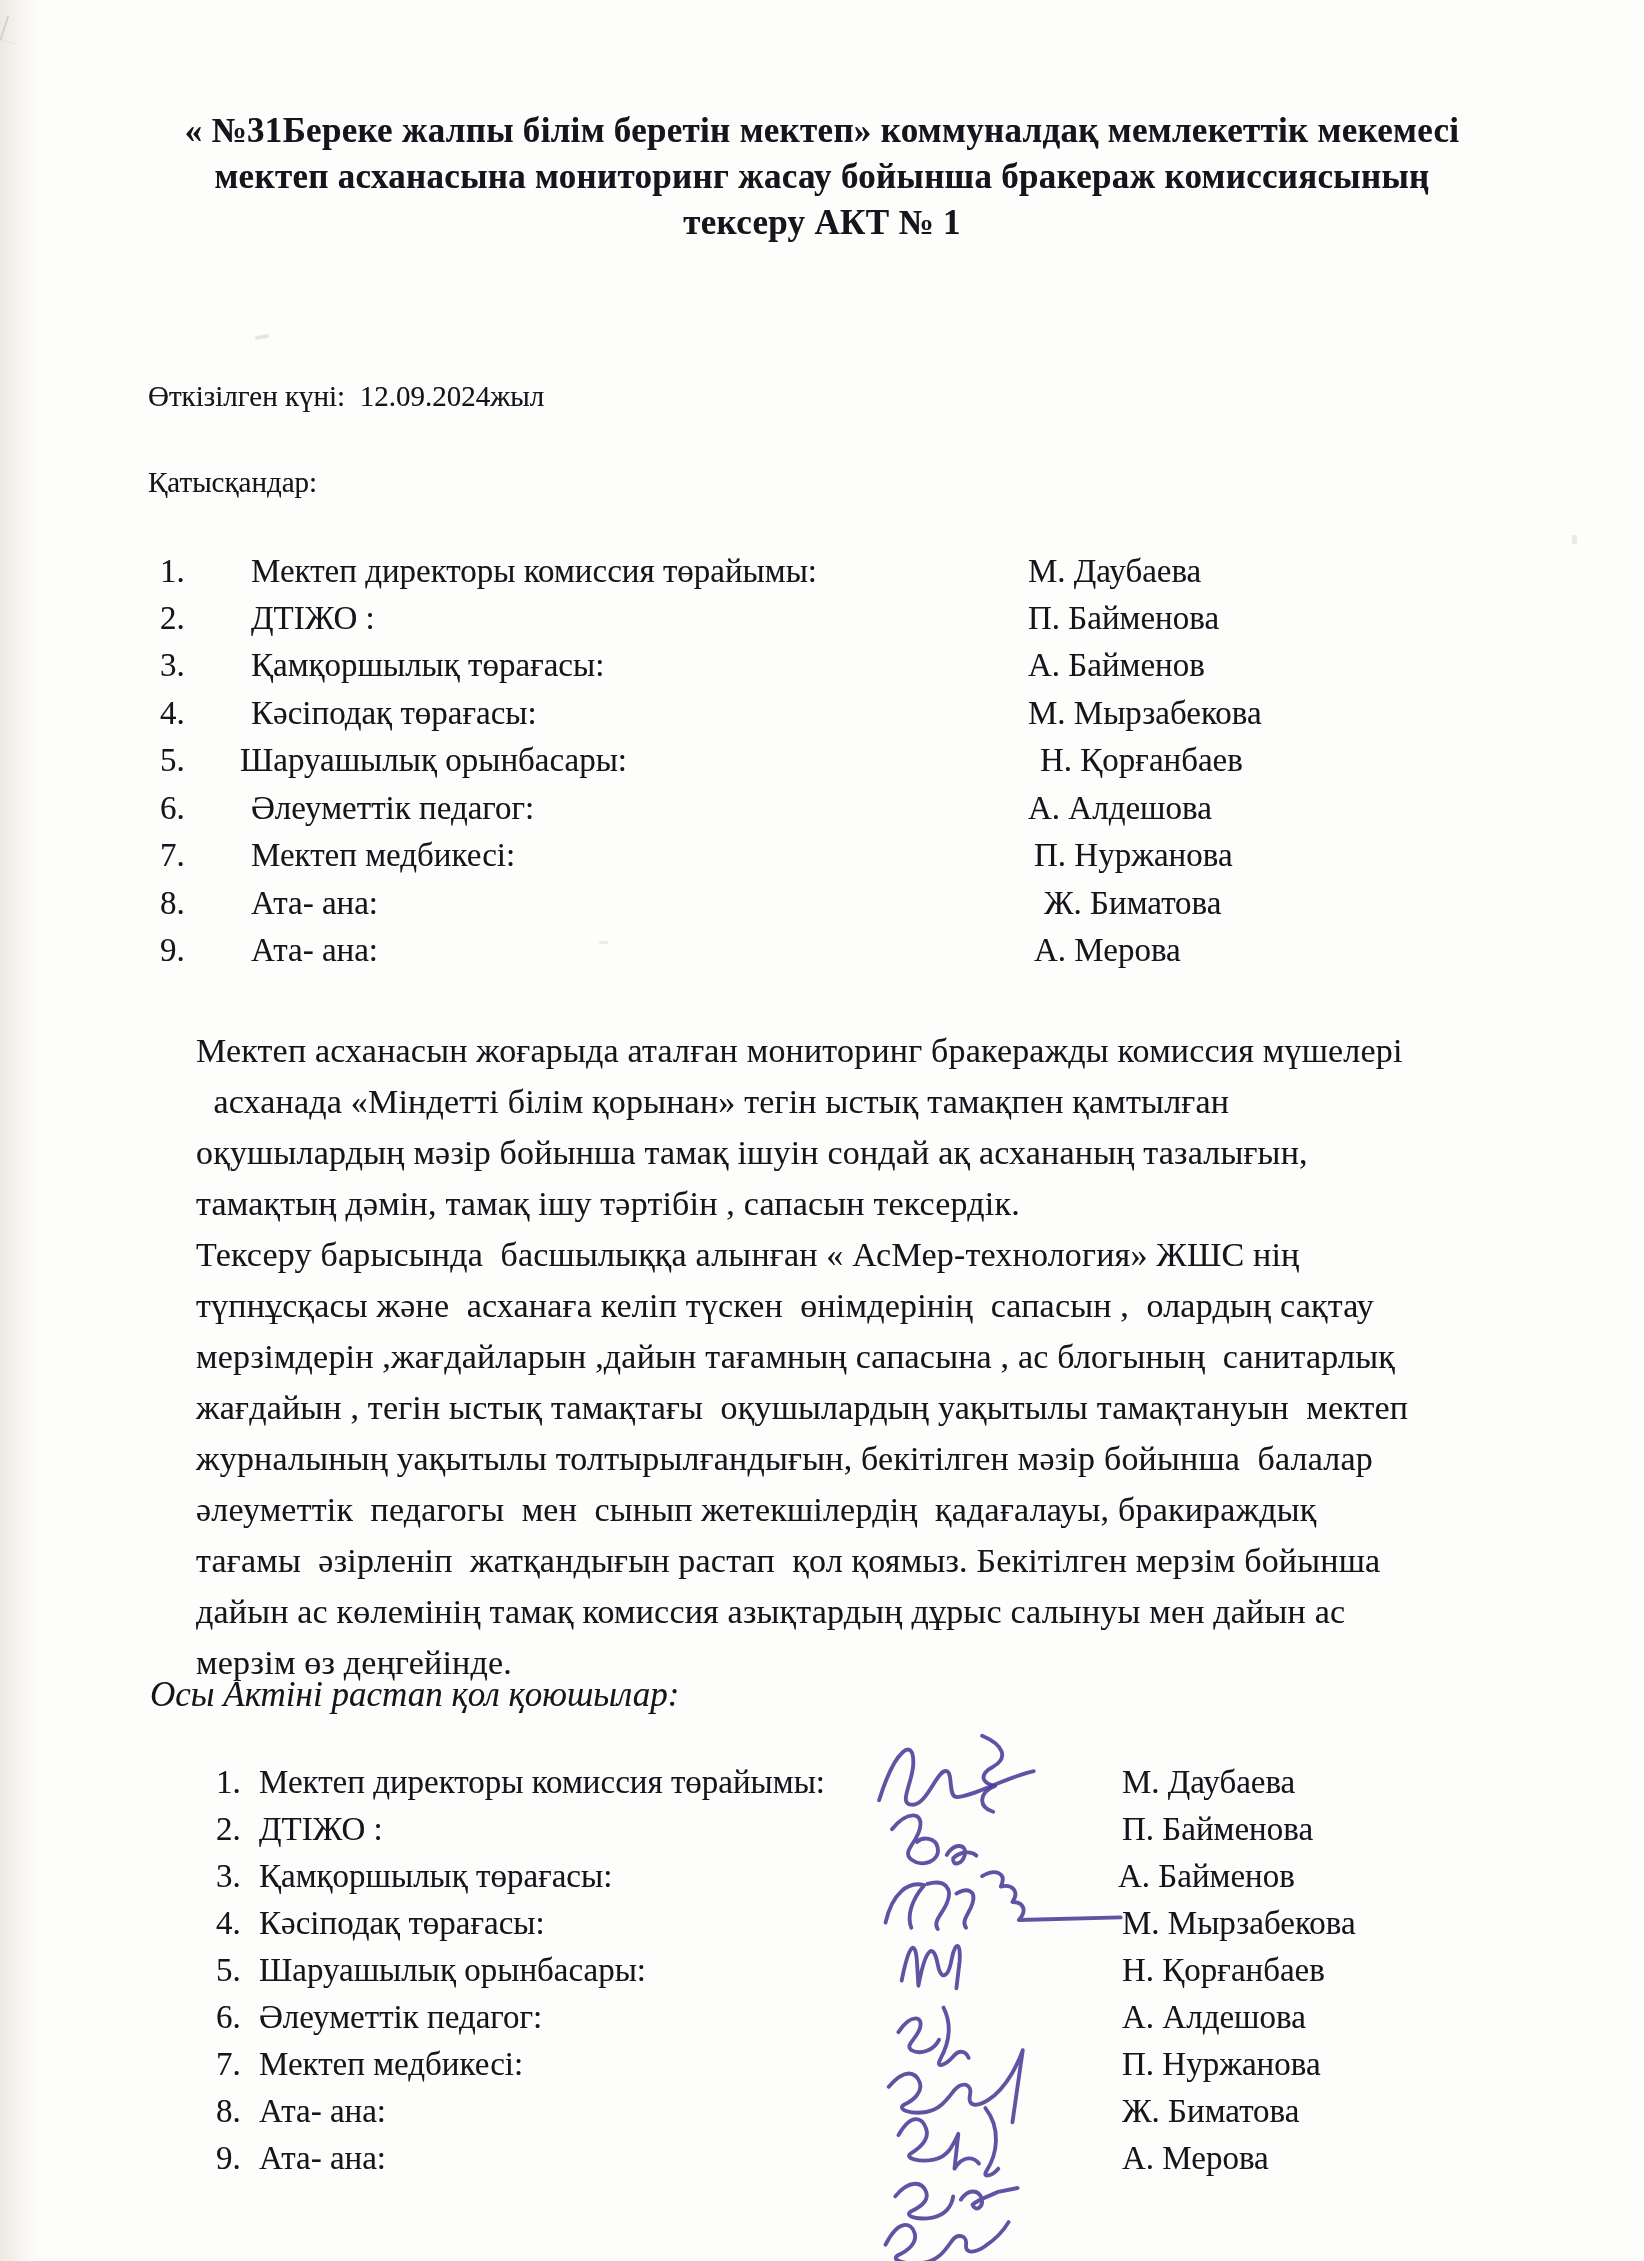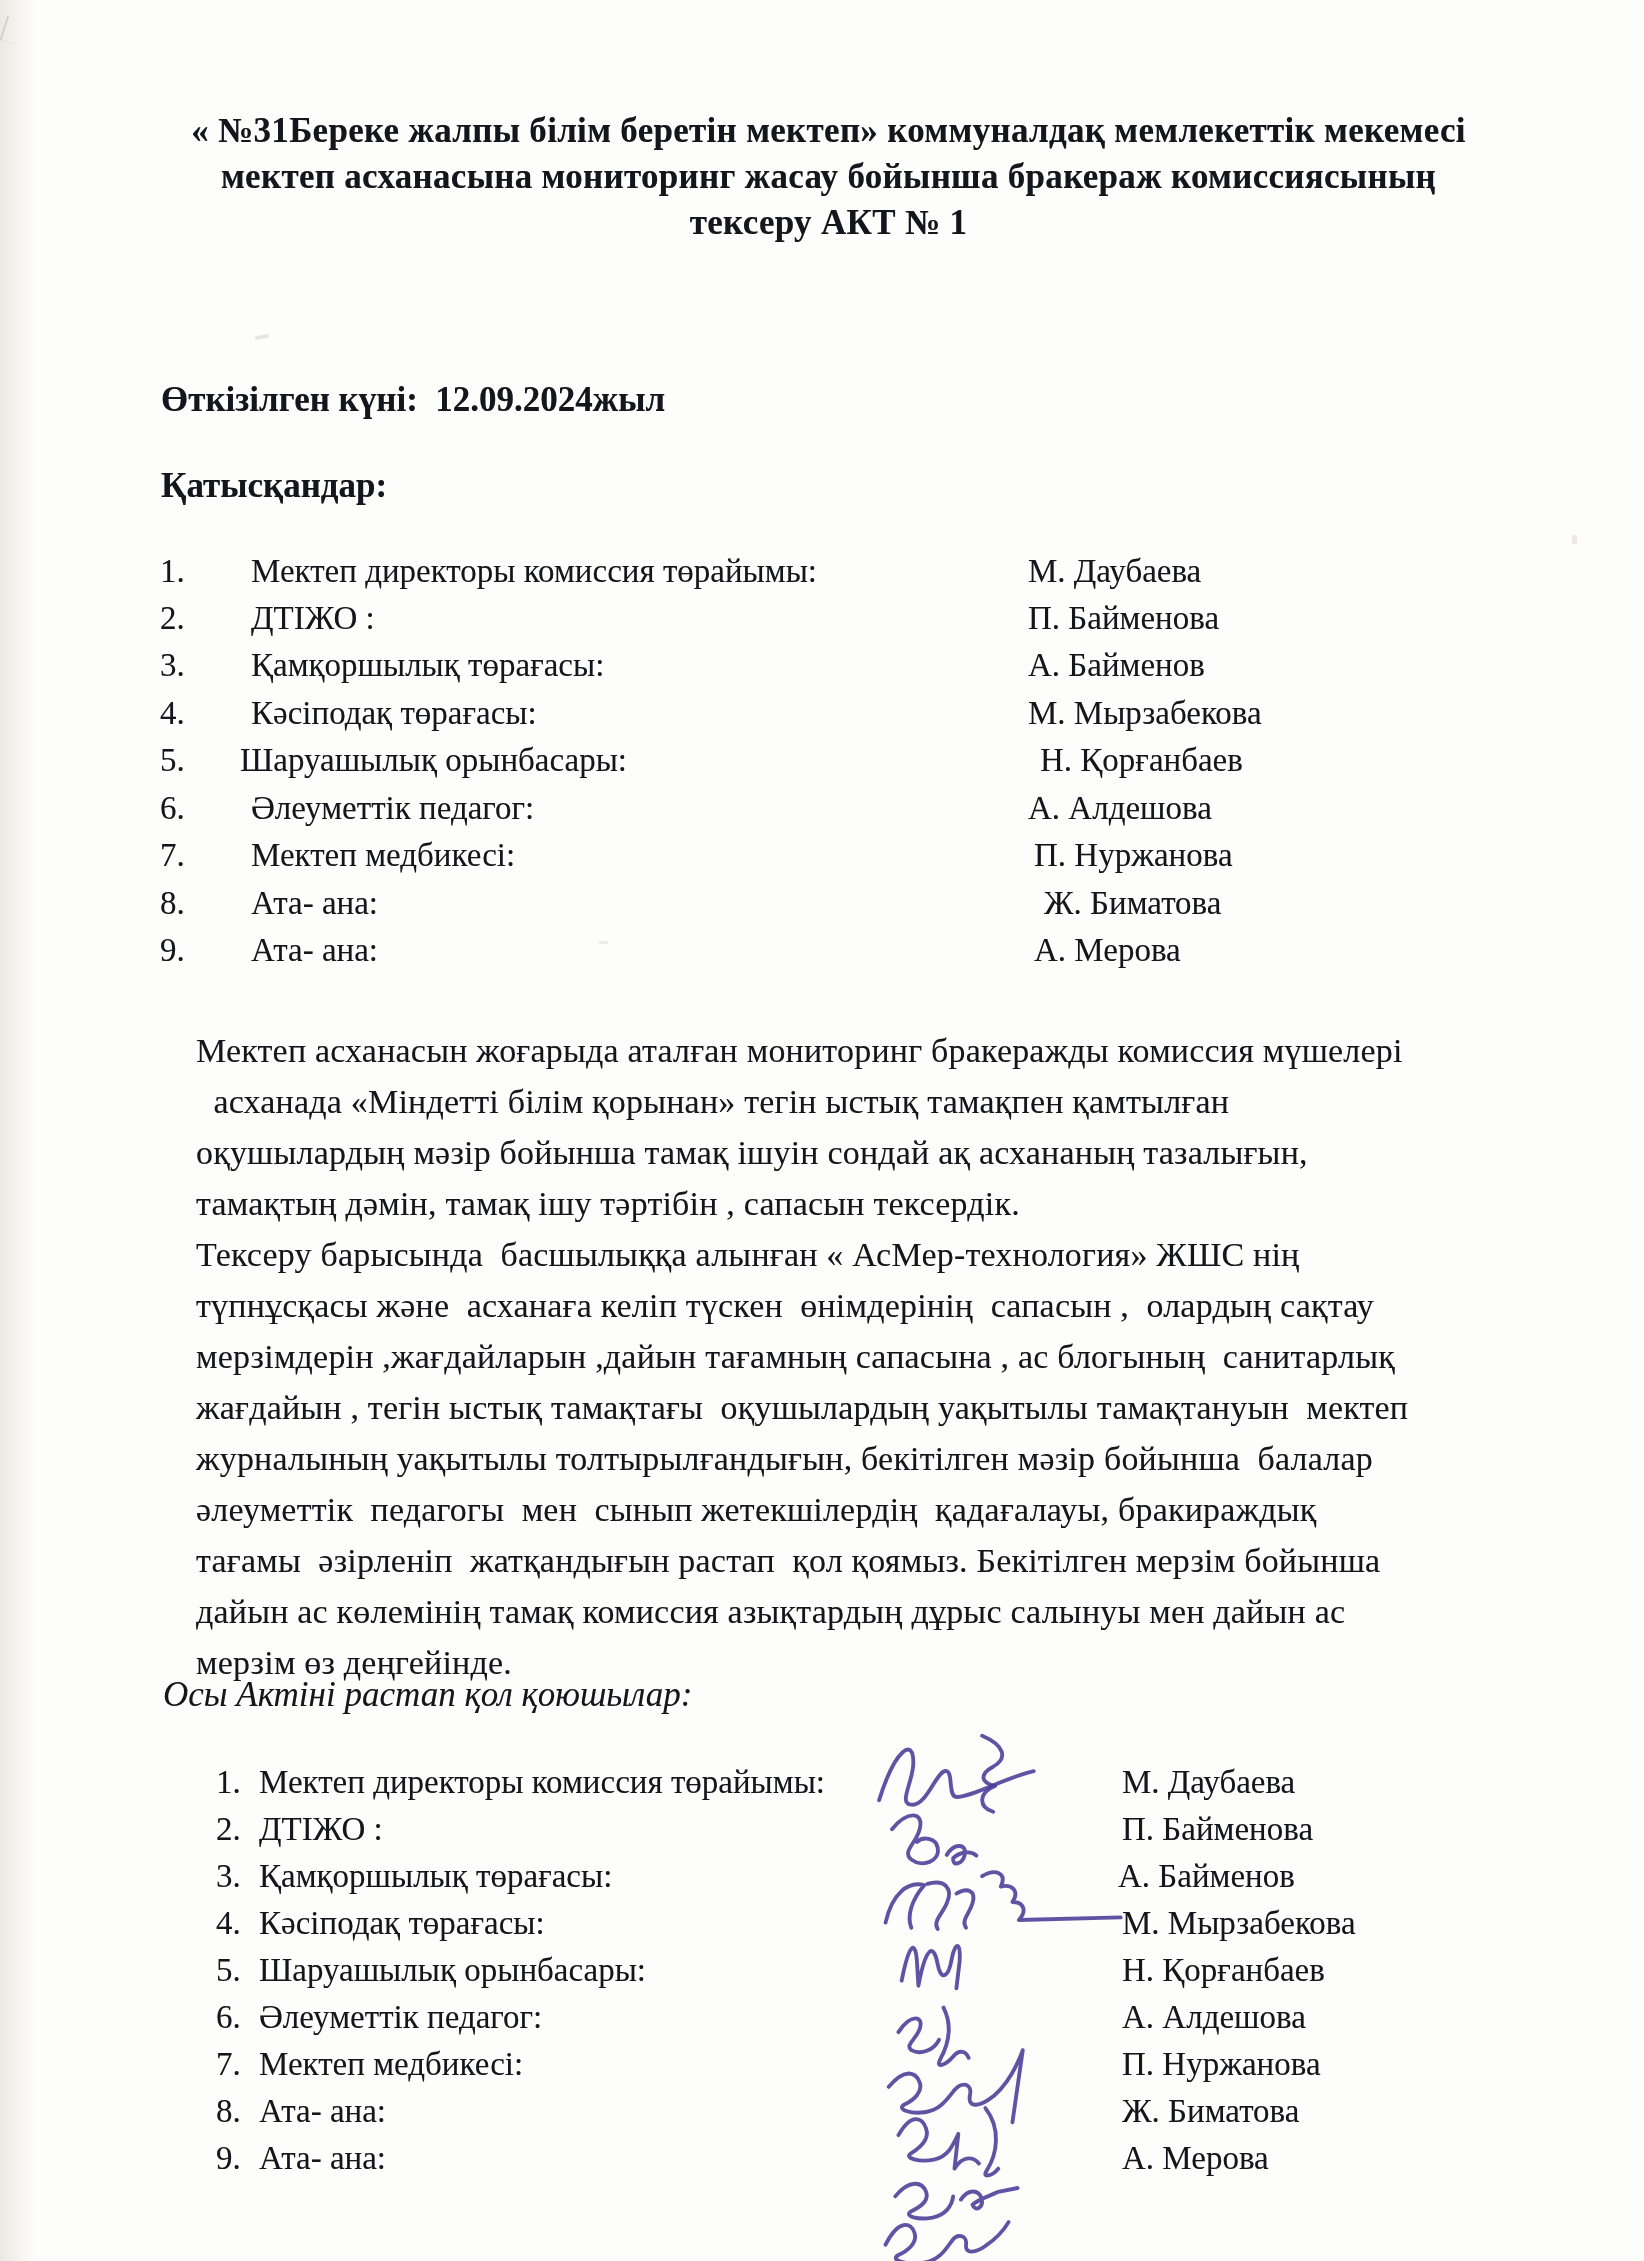--- a/index.html
+++ b/index.html
@@ -21,29 +21,29 @@
   }
   .corner-nick {
     position:absolute; left:2.6px; top:17px; width:17px; height:26px;
     border-left:2.6px solid #b0a89e; border-bottom:1.9px solid #c4bcb2;
     transform:rotate(18deg); opacity:.45; border-radius:1.3px;
   }
   .speck1 { position:absolute; left:255px; top:335px; width:14px; height:3.9px; background:#d9d4cc; opacity:.6; border-radius:1.9px; transform:rotate(-10deg); }
   .speck2 { position:absolute; left:1572px; top:535px; width:5.2px; height:9px; background:#ddd8d0; opacity:.55; border-radius:1.9px; }
   .speck3 { position:absolute; left:599px; top:941px; width:9px; height:3.2px; background:#e0dbd3; opacity:.5; border-radius:1.3px; }
 
-  .t { position:absolute; white-space:pre;padding-left:13px; }
+  .t { position:absolute; white-space:pre; }
 
   .title-line {
     left:0; width:100%; text-align:center;
     font-weight:bold; font-size:35px; letter-spacing:0.3px;
     text-shadow:0 0 0.6px rgba(18,18,28,.4);
   }
   .bold-head {
-    font-weight:bold; font-size:35px;
+    font-weight:normal; font-size:29px;
     text-shadow:0 0 0.6px rgba(18,18,28,.4);
   }
   .plain-head { font-size:35px; text-shadow:0 0 0.6px rgba(18,18,28,.3);font-style:italic; }
 
   .row { position:absolute; left:0; width:100%; height:45px; }
   .row span { position:absolute; white-space:pre; font-size:33px; text-shadow:0 0 0.6px rgba(18,18,28,.3); }
   .list1 .num   { left:160px; }
   .list1 .label { left:251px; }
   .list1 .name  { left:1028px; }
   .list2 .num   { left:216px; }

